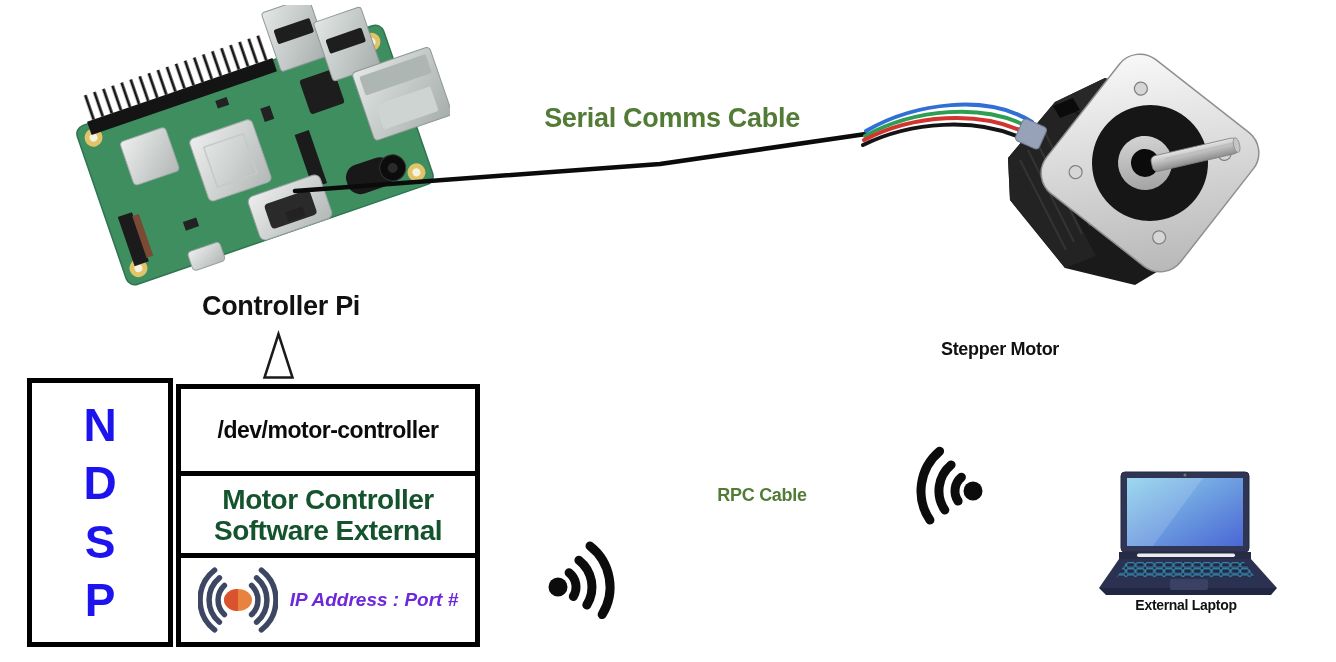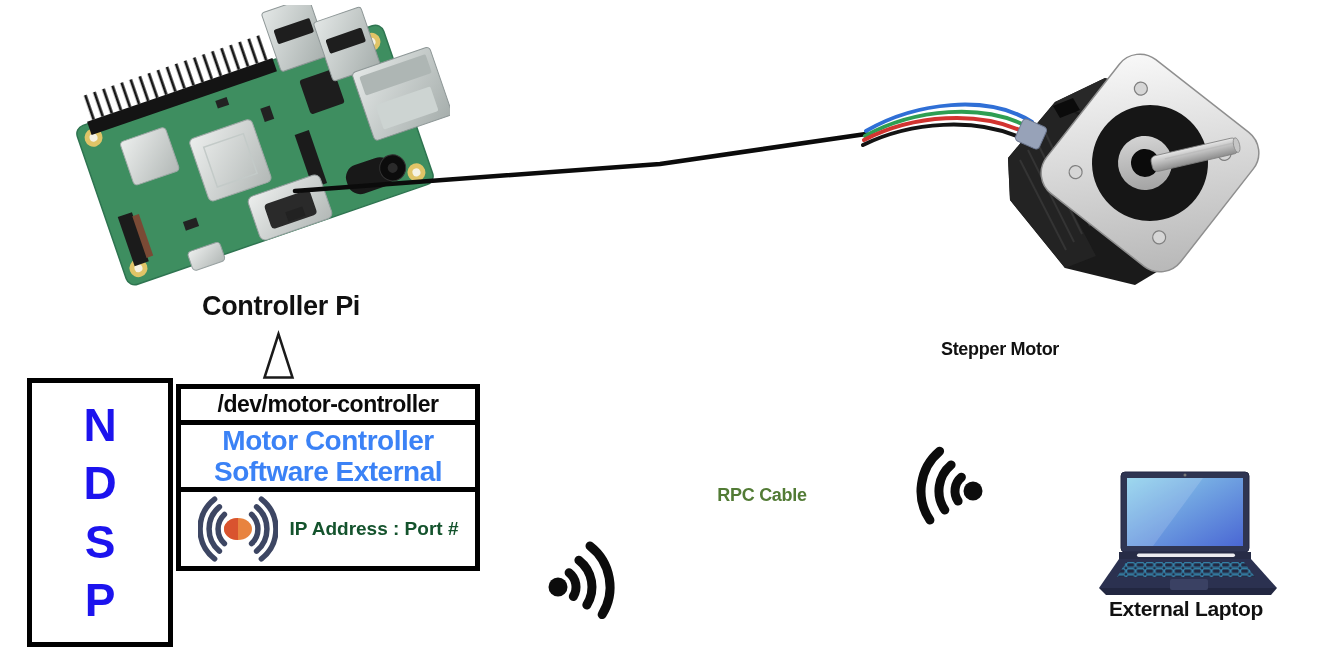--- a/index.html
+++ b/index.html
@@ -5,36 +5,36 @@
   html,body{margin:0;padding:0;background:#ffffff;}
   #stage{position:relative;width:1336px;height:662px;background:#ffffff;overflow:hidden;
          font-family:"Liberation Sans", sans-serif;}
   .abs{position:absolute;}
   .lbl{position:absolute;transform:translateX(-50%);white-space:nowrap;
        font-weight:bold;letter-spacing:-0.3px;}
   .lbl-black{color:#111111;}
   .lbl-green{color:#527B35;}
   .big{font-size:27px;}
   .mid{font-size:18px;}
-  .small{font-size:21px;}
+  .small{font-size:14px;}
 
   
   #ndsp-left{left:27px;top:378px;width:146px;height:269px;border:5px solid #000;
              box-sizing:border-box;background:#fff;display:flex;flex-direction:column;
              align-items:center;justify-content:space-evenly;padding:6px 0;}
   #ndsp-left .letter{color:#1C13EE;font-size:46px;font-weight:bold;line-height:1;}
-  #ndsp-right{left:176px;top:384px;width:304px;height:187px;border:5px solid #000;
+  #ndsp-right{left:176px;top:384px;width:304px;height:263px;border:5px solid #000;
               box-sizing:border-box;background:#fff;display:flex;flex-direction:column;}
   .ndsp-row{box-sizing:border-box;display:flex;align-items:center;justify-content:center;
             text-align:center;}
   #row-dev{height:82px;font-size:23px;font-weight:bold;color:#0b0b0b;letter-spacing:-0.5px;}
   #row-pkg{height:87px;border-top:5px solid #000;border-bottom:5px solid #000;
-           flex-direction:column;line-height:31px;font-size:28px;font-weight:bold;color:#3b82f6;
+           flex-direction:column;line-height:31px;font-size:28px;font-weight:bold;color:#14532d;
            letter-spacing:-0.5px;}
-  #row-ip{flex:1;gap:12px;font-size:19px;font-weight:bold;color:#14532d;}
+  #row-ip{flex:1;gap:12px;font-size:19px;font-weight:bold;color:#6d28d9;font-style:italic;}
   svg{display:block;}
 </style>
 </head>
 <body>
 
 <div id="stage">
 
   <svg class="abs" style="left:60px;top:5px;" width="390" height="285" viewBox="0 0 390 285">
     <defs>
       <linearGradient id="metalA" x1="0" y1="0" x2="1" y2="1">
@@ -171,20 +171,21 @@
     <rect x="26" y="90" width="132" height="7" fill="#272C46"></rect>
     <rect x="44" y="91.5" width="98" height="3.5" rx="1.7" fill="#ECECEF"></rect>
     <polygon points="26,97 158,97 184,126 6,126" fill="#2B3150"></polygon>
     <polygon points="6,126 184,126 178,133 13,133" fill="#222741"></polygon>
     <polygon points="33,100 151,100 162,115 24,115" fill="#232942"></polygon>
     <polygon points="33,100 151,100 162,115 24,115" fill="url(#kbKeys)"></polygon>
     <rect x="77" y="117" width="38" height="11" rx="2" fill="#3A4163"></rect>
   </svg>
 
   <div class="lbl lbl-black big" style="left:281px;top:291px;">Controller Pi</div>
+  <div class="lbl lbl-green big" style="left:672px;top:103px;">Serial Comms Cable</div>
   <div class="lbl lbl-black mid" style="left:1000px;top:339px;">Stepper Motor</div>
   <div class="lbl lbl-green mid" style="left:762px;top:485px;">RPC Cable</div>
   <div class="lbl lbl-black small" style="left:1186px;top:597px;">External Laptop</div>
 
   <div class="abs" id="ndsp-left">
     <div class="letter">N</div>
     <div class="letter">D</div>
     <div class="letter">S</div>
     <div class="letter">P</div>
   </div>

